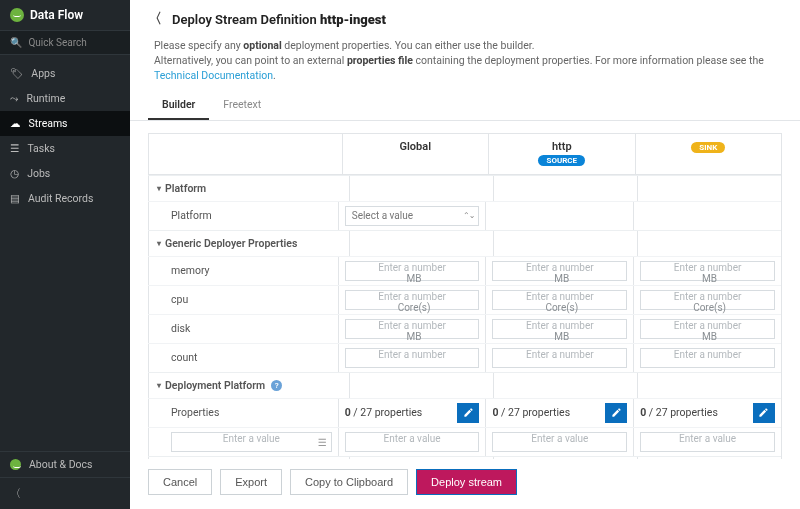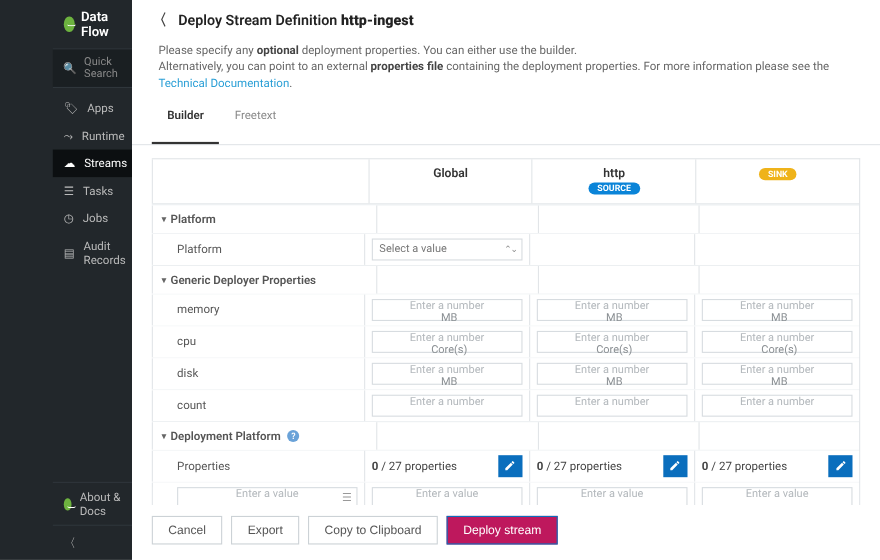--- a/index.html
+++ b/index.html
@@ -1,41 +1,41 @@
 <!DOCTYPE html>
 <html><head>
 <meta charset="utf-8">
 <style>
   * { box-sizing: border-box; }
   html, body { margin: 0; padding: 0; font-family: -apple-system, BlinkMacSystemFont, "Segoe UI", Roboto, sans-serif; font-size: 11px; color: #333; background: #fff; height: 100%; }
   .app { display: flex; width: 800px; height: 509px; overflow: hidden; background: #f9f9f9; }
 
   
-  .sidebar { width: 120px; background: #22272b; color: #ddd; display: flex; flex-direction: column; padding-left: 48px; }
+  .sidebar { width: 130px; background: #22272b; color: #ddd; display: flex; flex-direction: column; }
   .brand { display: flex; align-items: center; gap: 6px; padding: 8px 10px; font-size: 12px; font-weight: 600; color: #fff; border-bottom: 1px solid #2f363b; }
   .brand-logo { width: 14px; height: 14px; border-radius: 50%; background: #6db33f; position: relative; }
   .brand-logo::after { content:''; position:absolute; left:3px; top:5px; width:8px; height:3px; border-bottom:1.5px solid #fff; border-radius:50%; }
   .search { display:flex; align-items:center; gap:6px; padding:6px 10px; font-size:10px; color:#888; background:#1a1f22; border-bottom:1px solid #2f363b; }
   .nav { list-style:none; margin:0; padding:6px 0 0; flex:1; }
   .nav li { display:flex; align-items:center; gap:8px; padding:6px 10px; font-size:10.5px; cursor:pointer; color:#bbb; }
   .nav li.active { background:#0c0f11; color:#fff; }
   .sidebar-footer { margin-top:auto; }
   .sidebar-footer .nav li { border-top:1px solid #2f363b; }
   .sidebar-collapse { border-top:1px solid #2f363b; padding:8px 10px; text-align:left; color:#bbb; }
 
   
   .main { flex:1; display:flex; flex-direction:column; background:#fff; overflow:hidden; }
   .header { padding:10px 18px 4px; }
   .title-row { display:flex; align-items:center; gap:10px; font-size:13px; font-weight:600; color:#222; }
   .back-chevron { font-size:14px; color:#444; }
   .desc { padding:6px 24px 0; font-size:10.5px; color:#666; line-height:1.45; }
   .desc b { color:#444; }
   .desc a { color:#2a9fd6; text-decoration:none; }
   .tabs { display:flex; gap:0; padding:0 18px; border-bottom:1px solid #e2e5e8; margin-top:6px; }
-  .tab { padding:8px 14px 18px; font-size:10.5px; color:#888; cursor:pointer; border-bottom:2px solid transparent;text-align:right; }
+  .tab { padding:8px 14px 7px; font-size:10.5px; color:#888; cursor:pointer; border-bottom:2px solid transparent;text-align:right; }
   .tab.active { color:#333; font-weight:600; border-bottom-color:#333; }
 
   .panel { flex:1; overflow:auto; padding:12px 18px 0; }
   .grid { width:100%; border:1px solid #e2e5e8; border-left:none; background:#fff; }
   .label-col { flex:1.4; border-left:1px solid #e2e5e8; display:flex; align-items:center; background:#fff; }
   .val-col  { flex:1;   border-left:1px solid #e2e5e8; padding:4px 6px; display:flex; align-items:center; background:#fff; }
   .head-row { border-bottom:1px solid #e2e5e8; }
   .head-cell { flex:1; text-align:center; padding:6px 4px 8px; border-left:1px solid #e2e5e8; font-size:11px; font-weight:600; }
   .head-cell .badge { display:inline-block; padding:1px 8px; border-radius:8px; font-size:8px; font-weight:700; color:#fff; margin-top:2px; }
   .badge-source { background:#0a84d8; }

